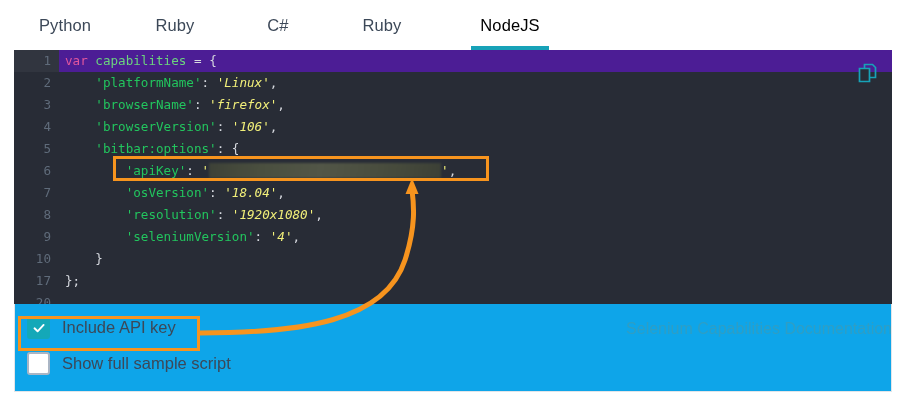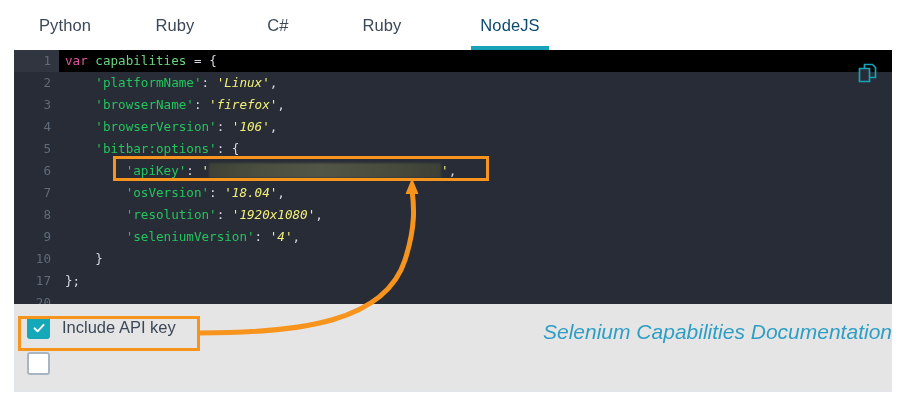--- a/index.html
+++ b/index.html
@@ -31,21 +31,21 @@
     display: flex;
     align-items: center;
     justify-content: center;
     font-size: 16.5px;
     color: #3c4858;
     letter-spacing: 0.1px;
     cursor: pointer;
     box-sizing: border-box;
   }
   .tab-label { pointer-events: none; }
-  .tab.active .tab-label { color: #0c4a6e; }
+  .tab.active .tab-label { color: #000000; }
   .tab.active::after {
     content: "";
     position: absolute;
     left: 50%;
     transform: translateX(-50%);
     bottom: 0;
     width: 78px;
     height: 4px;
     background: #17a2b8;
   }
@@ -67,21 +67,21 @@
     overflow: hidden;
   }
   .code-table {
     border-collapse: collapse;
     width: 100%;
     font-family: "DejaVu Sans Mono", "Liberation Mono", monospace;
     font-size: 12.6px;
     line-height: 20px;
   }
   .code-table tr { height: 20px; }
-  .code-table tr.cur td { background: #000000; }
+  .code-table tr.cur td { background: #4c1d95; }
   .code-table tr.cur td.gut { background: #31353f; }
   td.gut {
     width: 36px;
     text-align: right;
     padding-right: 8px;
     color: #5f6b7a;
     user-select: none;
     vertical-align: top;
   }
   td.src {
@@ -130,21 +130,21 @@
     pointer-events: none;
   }
 
   
   .bottom {
     position: absolute;
     left: 14px;
     top: 304px;
     width: 878px;
     height: 88px;
-    background: #e5e5e5;
+    background: #0ea5e9;
     border: 1px solid #e2e5e9;
     border-top: none;
     box-sizing: border-box;
   }
   .opt-row {
     position: absolute;
     display: flex;
     align-items: center;
   }
   #opt-row-0 { left: 12px; top: 12px; }
@@ -179,25 +179,24 @@
     height: 35px;
     border: 3px solid #f7941e;
     box-sizing: border-box;
     pointer-events: none;
   }
 
   .doclink {
     position: absolute;
     right: 14px;
     top: 320px;
-    font-size: 21px;
+    font-size: 16px;
     color: #2f9ec4;
     cursor: pointer;
     white-space: nowrap;
-    font-style: italic;
   }
 
   
   .arrow-svg {
     position: absolute;
     left: 0; top: 0;
     width: 906px; height: 404px;
     pointer-events: none;
   }
 </style>
@@ -292,20 +291,21 @@
       <svg width="14" height="14" viewBox="0 0 14 14">
           <path d="M2.5 7.3 L5.6 10.3 L11.6 3.9" stroke="#ffffff" stroke-width="1.9" fill="none" stroke-linecap="round" stroke-linejoin="round"></path>
         </svg>
     </span>
     <span class="opt-label">Include API key</span>
   </div>
   <div class="opt-row" id="opt-row-1">
     <span class="cbox off">
       
     </span>
+    <span class="opt-label">Show full sample script</span>
   </div>
 </div>
 
 <div class="hl-include"></div>
 
 <a class="doclink">Selenium Capabilities Documentation</a>
 
 <svg class="arrow-svg" viewBox="0 0 906 404">
   <path d="M200 333 C 300 333, 385 322, 405 260 C 416 226, 414 205, 412 190" stroke="#f7941e" stroke-width="5" fill="none" stroke-linecap="round"></path>
   <path d="M412 178 L405.5 194 L418.5 194 Z" fill="#f7941e"></path>

